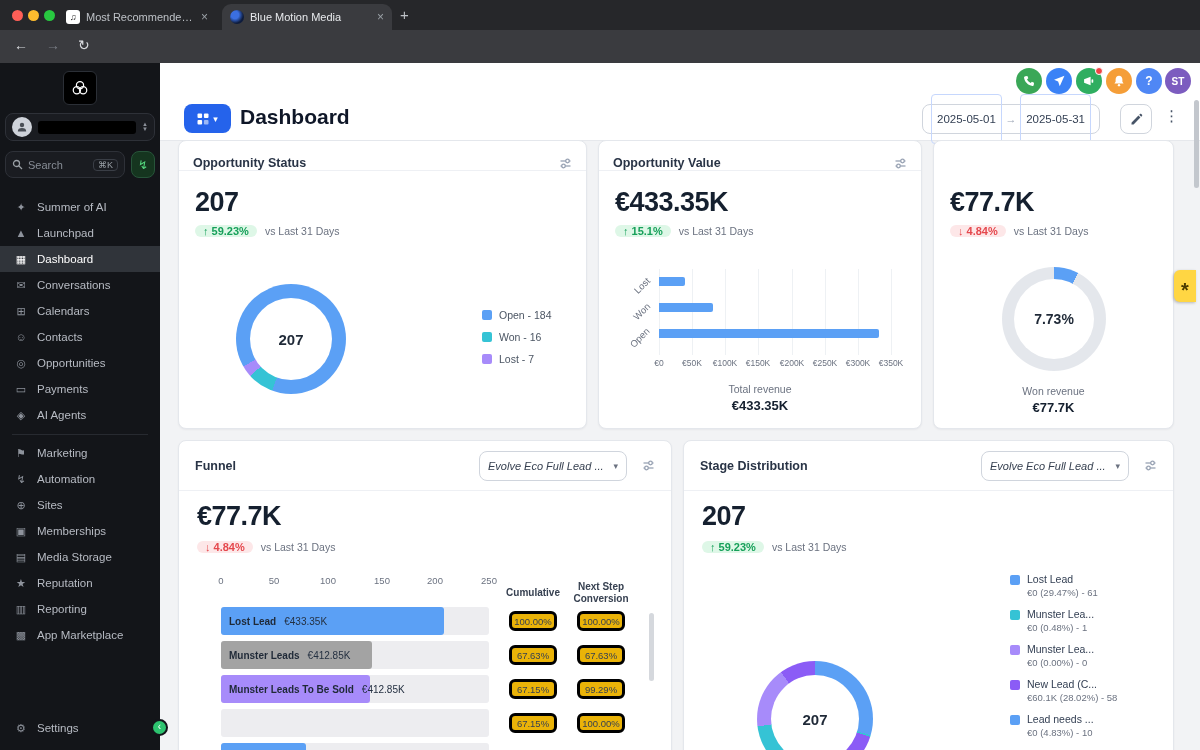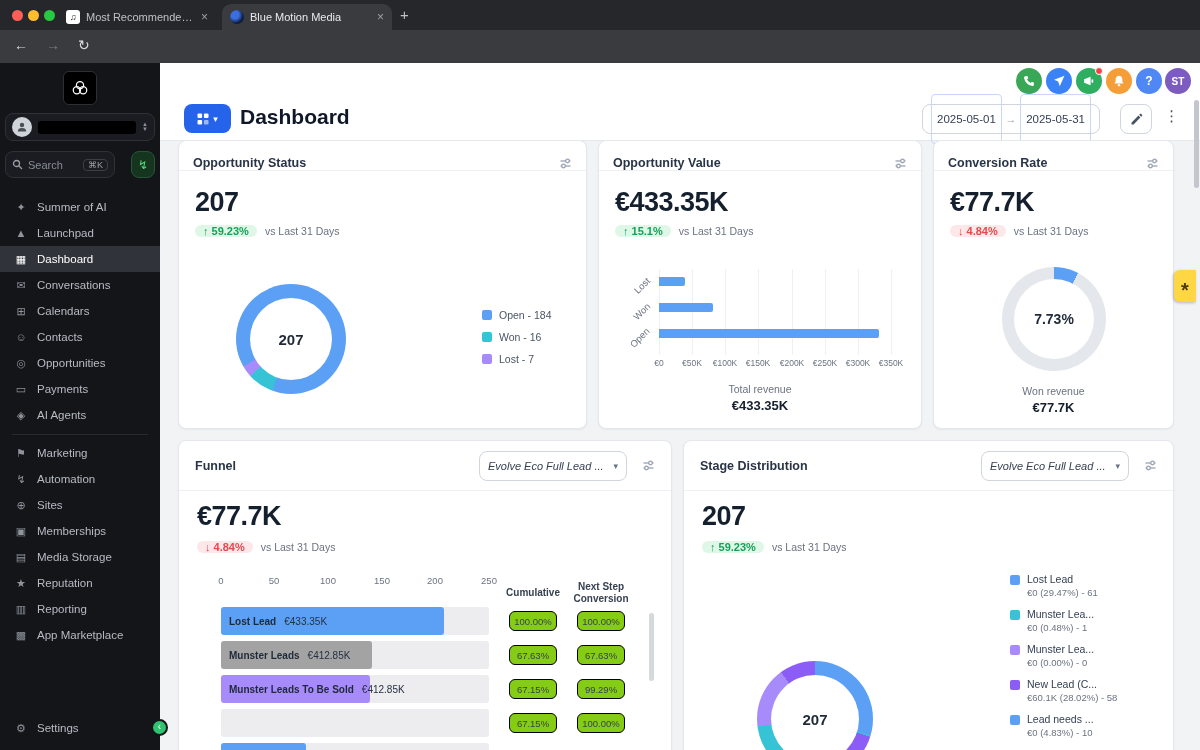--- a/index.html
+++ b/index.html
@@ -26,21 +26,21 @@
   .extsq { top:38px; width:17px; height:17px; border-radius:4px; display:flex; align-items:center; justify-content:center; font-size:10px; font-weight:bold; color:#fff; }
   .bav { left:1148px; top:34px; width:24px; height:24px; border-radius:50%; background:radial-gradient(circle at 40% 35%, #7a5a2e 0 35%, #3a2c17 70%); }
 
   
   .sidebar { left:0; top:63px; width:160px; height:687px; background:#131519; }
   .logo { left:63px; top:8px; width:34px; height:34px; background:#000; border:1px solid #2b2f36; border-radius:6px; display:flex; align-items:center; justify-content:center; }
   .acct { left:5px; top:50px; width:150px; height:28px; background:#1a1c21; border:1px solid #2e3138; border-radius:8px; display:flex; align-items:center; padding:0 6px; gap:6px; }
   .acct-av { width:20px; height:20px; border-radius:50%; background:#cfd3da; display:flex; align-items:center; justify-content:center; flex:0 0 auto; }
   .redact { flex:1; height:13px; background:#000; border-radius:3px; }
   .acct-chev { font-size:6px; line-height:5px; color:#8b9099; text-align:center; }
-  .srch { left:5px; top:88px; width:110px; height:27px; background:#1a1c21; border:1px solid #2e3138; border-radius:8px; display:flex; align-items:center; padding:0 6px; gap:5px; }
+  .srch { left:5px; top:88px; width:120px; height:27px; background:#1a1c21; border:1px solid #2e3138; border-radius:8px; display:flex; align-items:center; padding:0 6px; gap:5px; }
   .sph { flex:1; font-size:11px; color:#878d96; }
   .kbd { font-size:9px; color:#9aa0a6; border:1px solid #3a3e46; border-radius:4px; padding:0 4px; }
   .sgreen { left:131px; top:88px; width:24px; height:27px; background:#15351f; border:1px solid #27543a; border-radius:8px; color:#55d87e; display:flex; align-items:center; justify-content:center; font-size:12px; }
   .menu { left:0; top:131px; width:160px; }
   .mi { height:26px; display:flex; align-items:center; padding-left:14px; gap:9px; font-size:11.5px; color:#b7bbc3; }
   .mi .ic { width:14px; text-align:center; font-size:11px; color:#8e939c; }
   .mi.on { background:#30343a; color:#fff; }
   .mi.on .ic { color:#fff; }
   .sdiv { height:1px; background:#272a30; margin:6px 12px 5px 12px; }
   .settingsrow { left:0; top:652px; width:160px; }
@@ -88,21 +88,21 @@
   .dd { position:absolute; right:44px; top:10px; width:148px; height:30px; border:1px solid #d0d5dd; border-radius:8px; background:#fff; display:flex; align-items:center; padding:0 8px; gap:4px; }
   .ddt { flex:1; font-size:11px; color:#374151; white-space:nowrap; overflow:hidden; text-overflow:ellipsis;font-style:italic; }
   .ddc { color:#6b7280; font-size:9px; }
   .slid { position:absolute; right:16px; top:18px; }
   .ftick { position:absolute; top:134px; transform:translateX(-50%); font-size:9.5px; color:#6b7280; }
   .ftrack { position:absolute; left:42px; width:268px; height:28px; background:#ededf0; border-radius:3px; }
   .fbar { position:absolute; left:42px; height:28px; border-radius:3px; display:flex; align-items:center; padding-left:8px; gap:8px; white-space:nowrap; z-index:1; }
   .fname { font-size:10px; font-weight:700; color:#1f2937; }
   .famt { font-size:10px; color:#243041; }
   .fcolh { position:absolute; font-size:10px; font-weight:700; color:#374151; text-align:center; line-height:12px; }
-  .pbox { position:absolute; width:48px; height:20px; border:1px solid #000000; border-radius:6px; background:#84cc16; font-size:9.5px; color:#374151; display:flex; align-items:center; justify-content:center; }
+  .pbox { position:absolute; width:48px; height:20px; border:3px solid #000000; border-radius:6px; background:#eab308; font-size:9.5px; color:#374151; display:flex; align-items:center; justify-content:center; }
   .fsb { position:absolute; left:470px; top:172px; width:5px; height:68px; background:#d5d8dd; border-radius:3px; }
   .sleg { position:absolute; left:326px; top:132px; display:flex; flex-direction:column; gap:10px; }
   .sli { display:flex; gap:7px; }
   .sli .sq { margin-top:2px; }
   .slname { font-size:10.5px; color:#344054; }
   .sldet { font-size:9.5px; color:#6b7280; margin-top:2px; }
   .ywidget { left:1174px; top:270px; width:22px; height:32px; background:#ffd643; border-radius:6px 0 0 6px; box-shadow:-1px 1px 3px rgba(0,0,0,.25); color:#4a3b00; font-size:20px; font-weight:bold; text-align:center; line-height:40px; }
   .sbthumb { left:1194px; top:100px; width:5px; height:88px; background:#c3c7cd; border-radius:3px; }
 </style>
 </head>
@@ -409,31 +409,20 @@
       <span class="xlab" style="left:193px">€200K</span>
       <span class="xlab" style="left:226px">€250K</span>
       <span class="xlab" style="left:259px">€300K</span>
       <span class="xlab" style="left:292px">€350K</span>
     </div>
     <div class="totlab" style="top:242px">Total revenue</div>
     <div class="totval" style="top:257px">€433.35K</div>
   </div>
 
   <div class="card abs" style="left:933px;top:140px;width:241px;height:289px">
-    <div class="ch">
-      <span class="ct">Conversion Rate</span>
-      <svg class="sliders" width="13" height="13" viewBox="0 0 13 13">
-          <g stroke="#98a2b3" stroke-width="1.3" fill="none">
-            <path d="M1.5 4 H11.5"></path>
-            <circle cx="8.5" cy="4" r="1.8" fill="#fff"></circle>
-            <path d="M1.5 9 H11.5"></path>
-            <circle cx="4.5" cy="9" r="1.8" fill="#fff"></circle>
-          </g>
-        </svg>
-    </div>
     <div class="big">€77.7K</div>
     <div class="drow" style="top:84px">
       <span class="pill down">↓ 4.84%</span>
       <span class="vs">vs Last 31 Days</span>
     </div>
     <div class="donut gaugeC" style="left:68px;top:126px;width:104px;height:104px;background:conic-gradient(from 0deg, #5ba0f5 0 7.73%, #e4e7ec 7.73% 100%)">
       <span class="dcenter" style="font-size:14px">7.73%</span>
     </div>
     <div class="totlab" style="top:244px">Won revenue</div>
     <div class="totval" style="top:259px">€77.7K</div>

